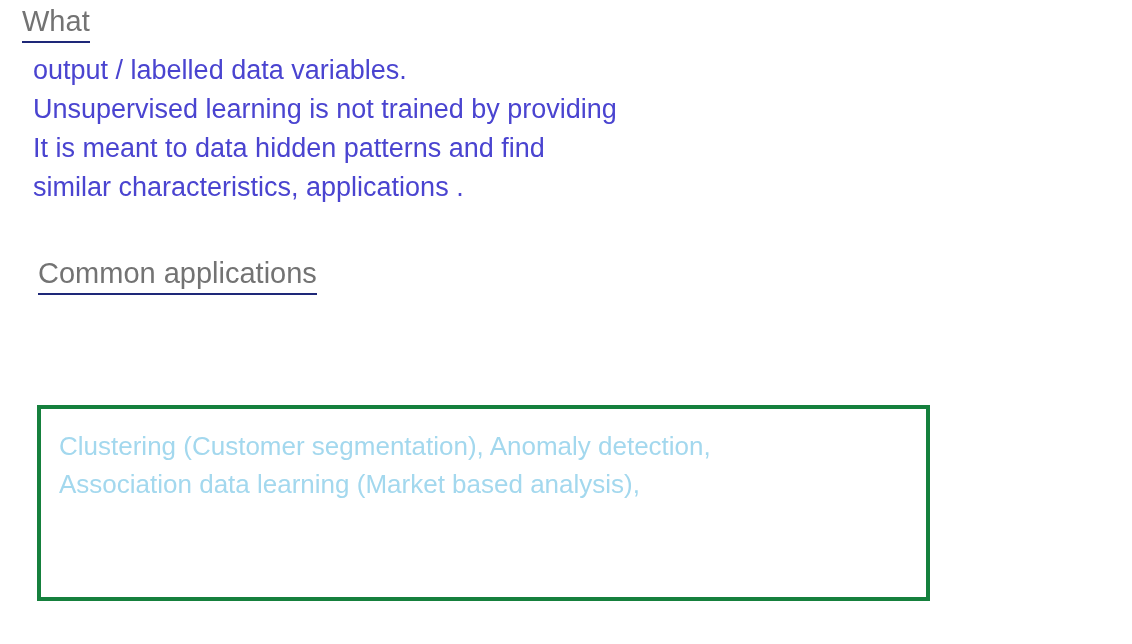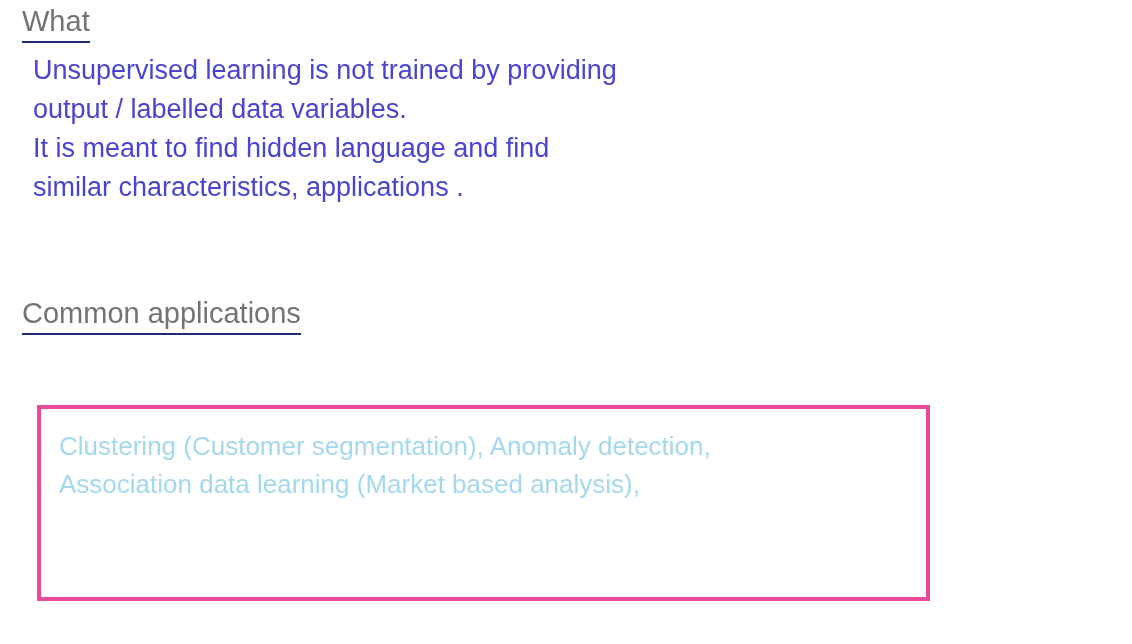--- a/index.html
+++ b/index.html
@@ -34,23 +34,22 @@
     display: inline-block;
     border-bottom: 2px solid #1e2878;
     padding-bottom: 3px;
   }
 
   #heading-what {
     left: 22px;
     top: 4px;
   }
   #heading-common {
-    left: 22px;
+    left: 38px;
     top: 256px;
-    margin-top: 40px;
   }
 
   
   .body-block {
     position: absolute;
     color: #4a44d0;
     font-size: 27px;
     line-height: 39px;
     font-weight: 400;
     white-space: nowrap;
@@ -69,21 +68,21 @@
     top: 320px;
   }
 
   
   #applications-box {
     position: absolute;
     left: 37px;
     top: 405px;
     width: 893px;
     height: 196px;
-    border: 4px solid #ec4899;
+    border: 4px solid #15803d;
     box-sizing: border-box;
     background: #ffffff;
   }
   #applications-box-text {
     position: absolute;
     left: 18px;
     top: 18px;
     color: #a3d8ee;
     font-size: 26px;
     line-height: 38px;
@@ -98,23 +97,23 @@
 </head>
 <body>
 
 <div class="slide">
 
   <div class="section-heading" id="heading-what">
     <span class="heading-text">What</span>
   </div>
 
   <div class="body-block" id="para-what">
+    <span class="line">output / labelled data variables.</span>
     <span class="line">Unsupervised learning is not trained by providing</span>
-    <span class="line">output / labelled data variables.</span>
-    <span class="line">It is meant to find hidden language and find</span>
+    <span class="line">It is meant to data hidden patterns and find</span>
     <span class="line">similar characteristics, applications .</span>
   </div>
 
   <div class="section-heading" id="heading-common">
     <span class="heading-text">Common applications</span>
   </div>
 
 
   <div id="applications-box">
     <div id="applications-box-text">

